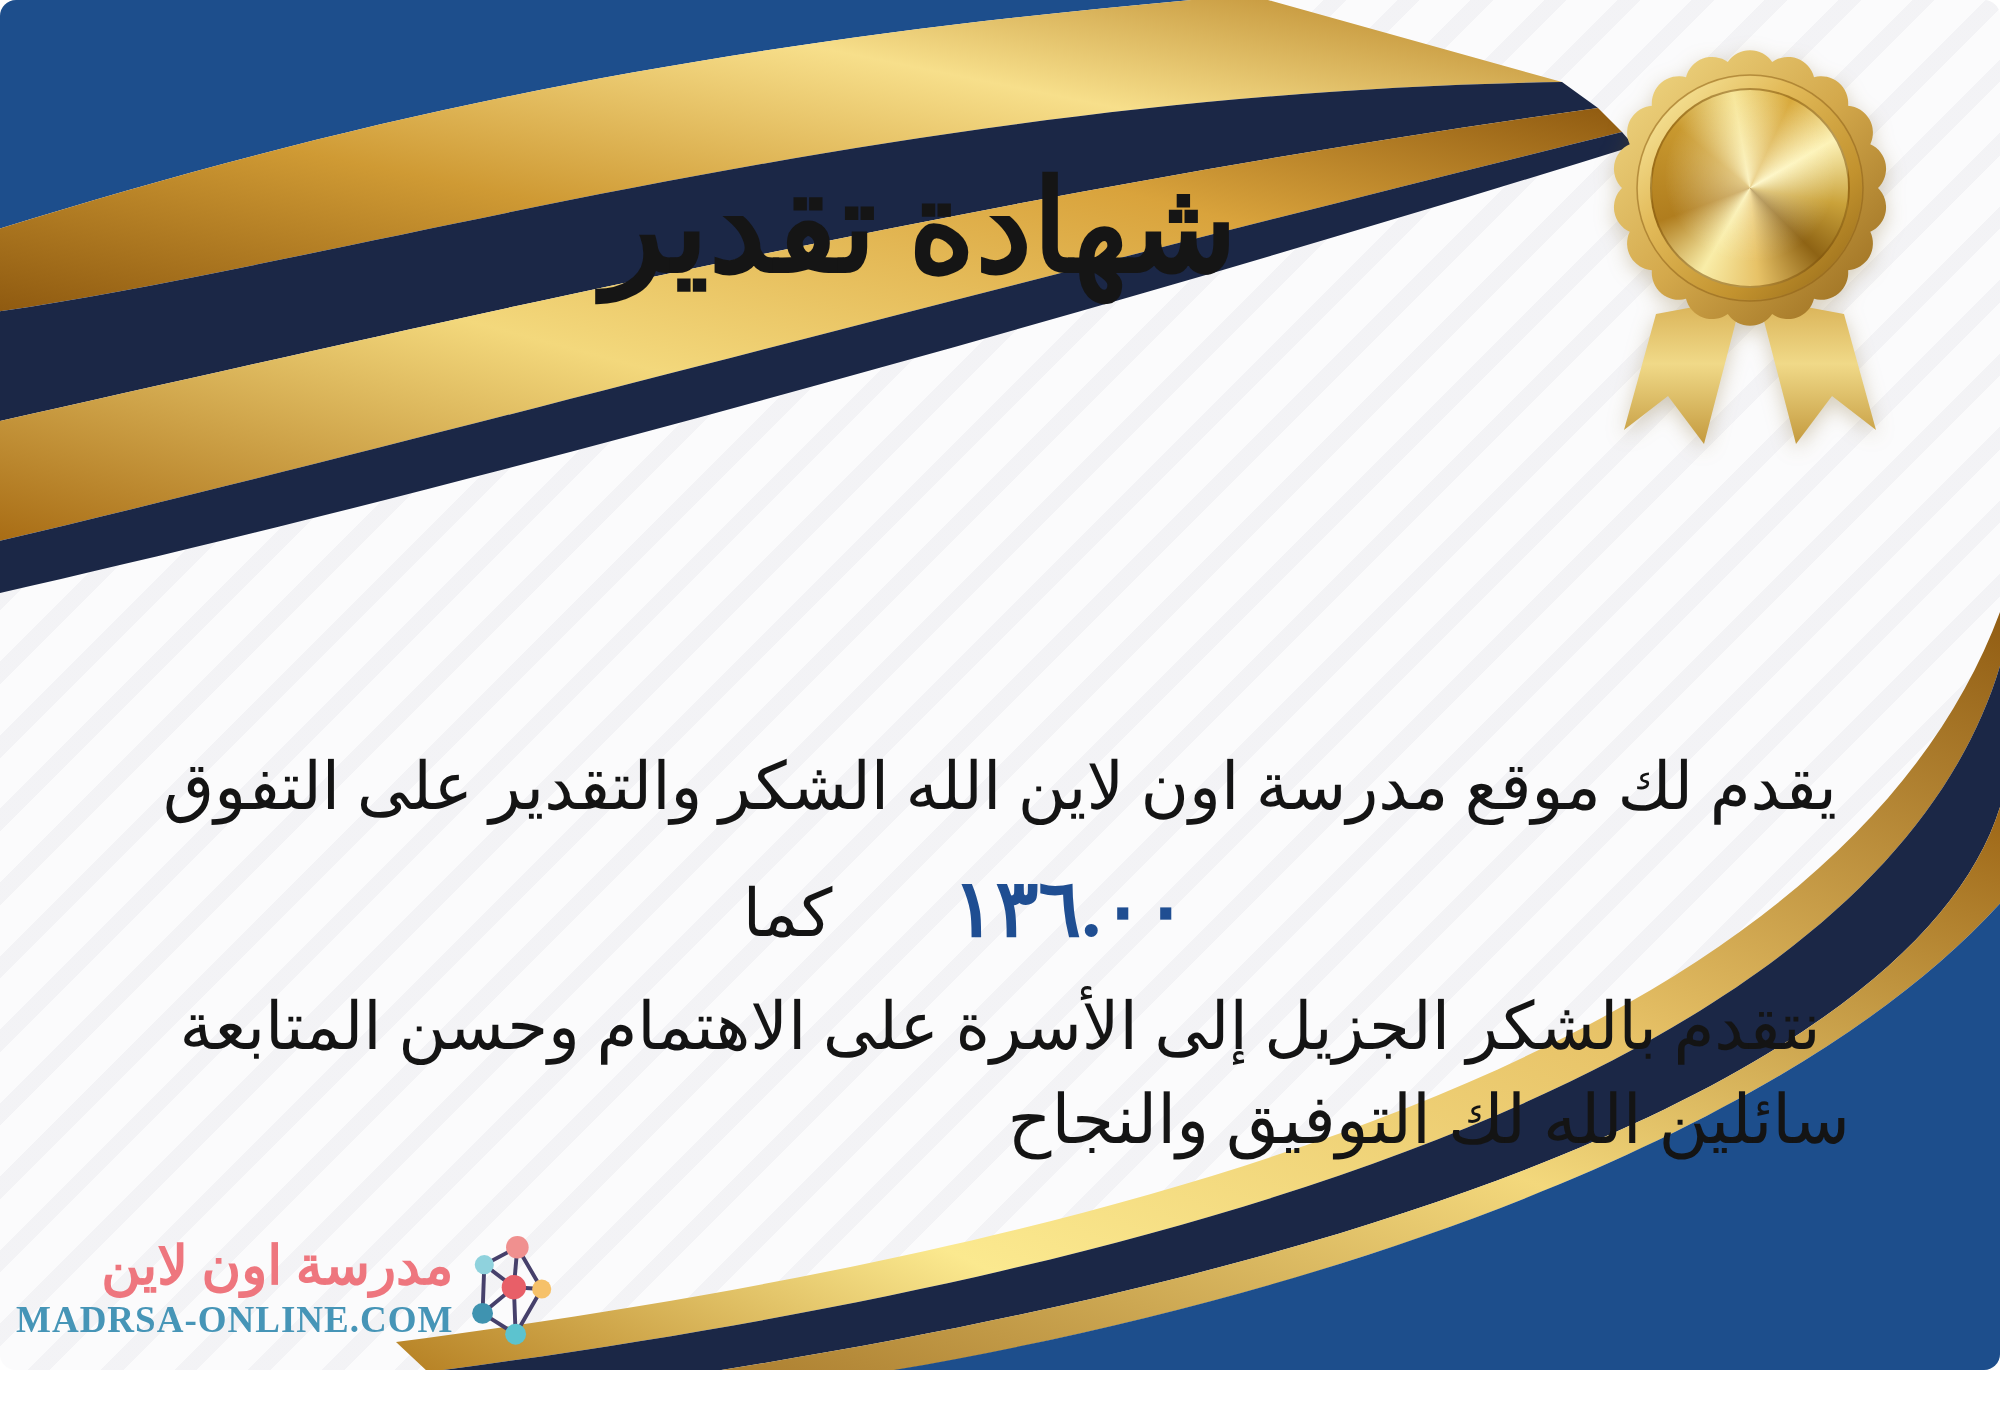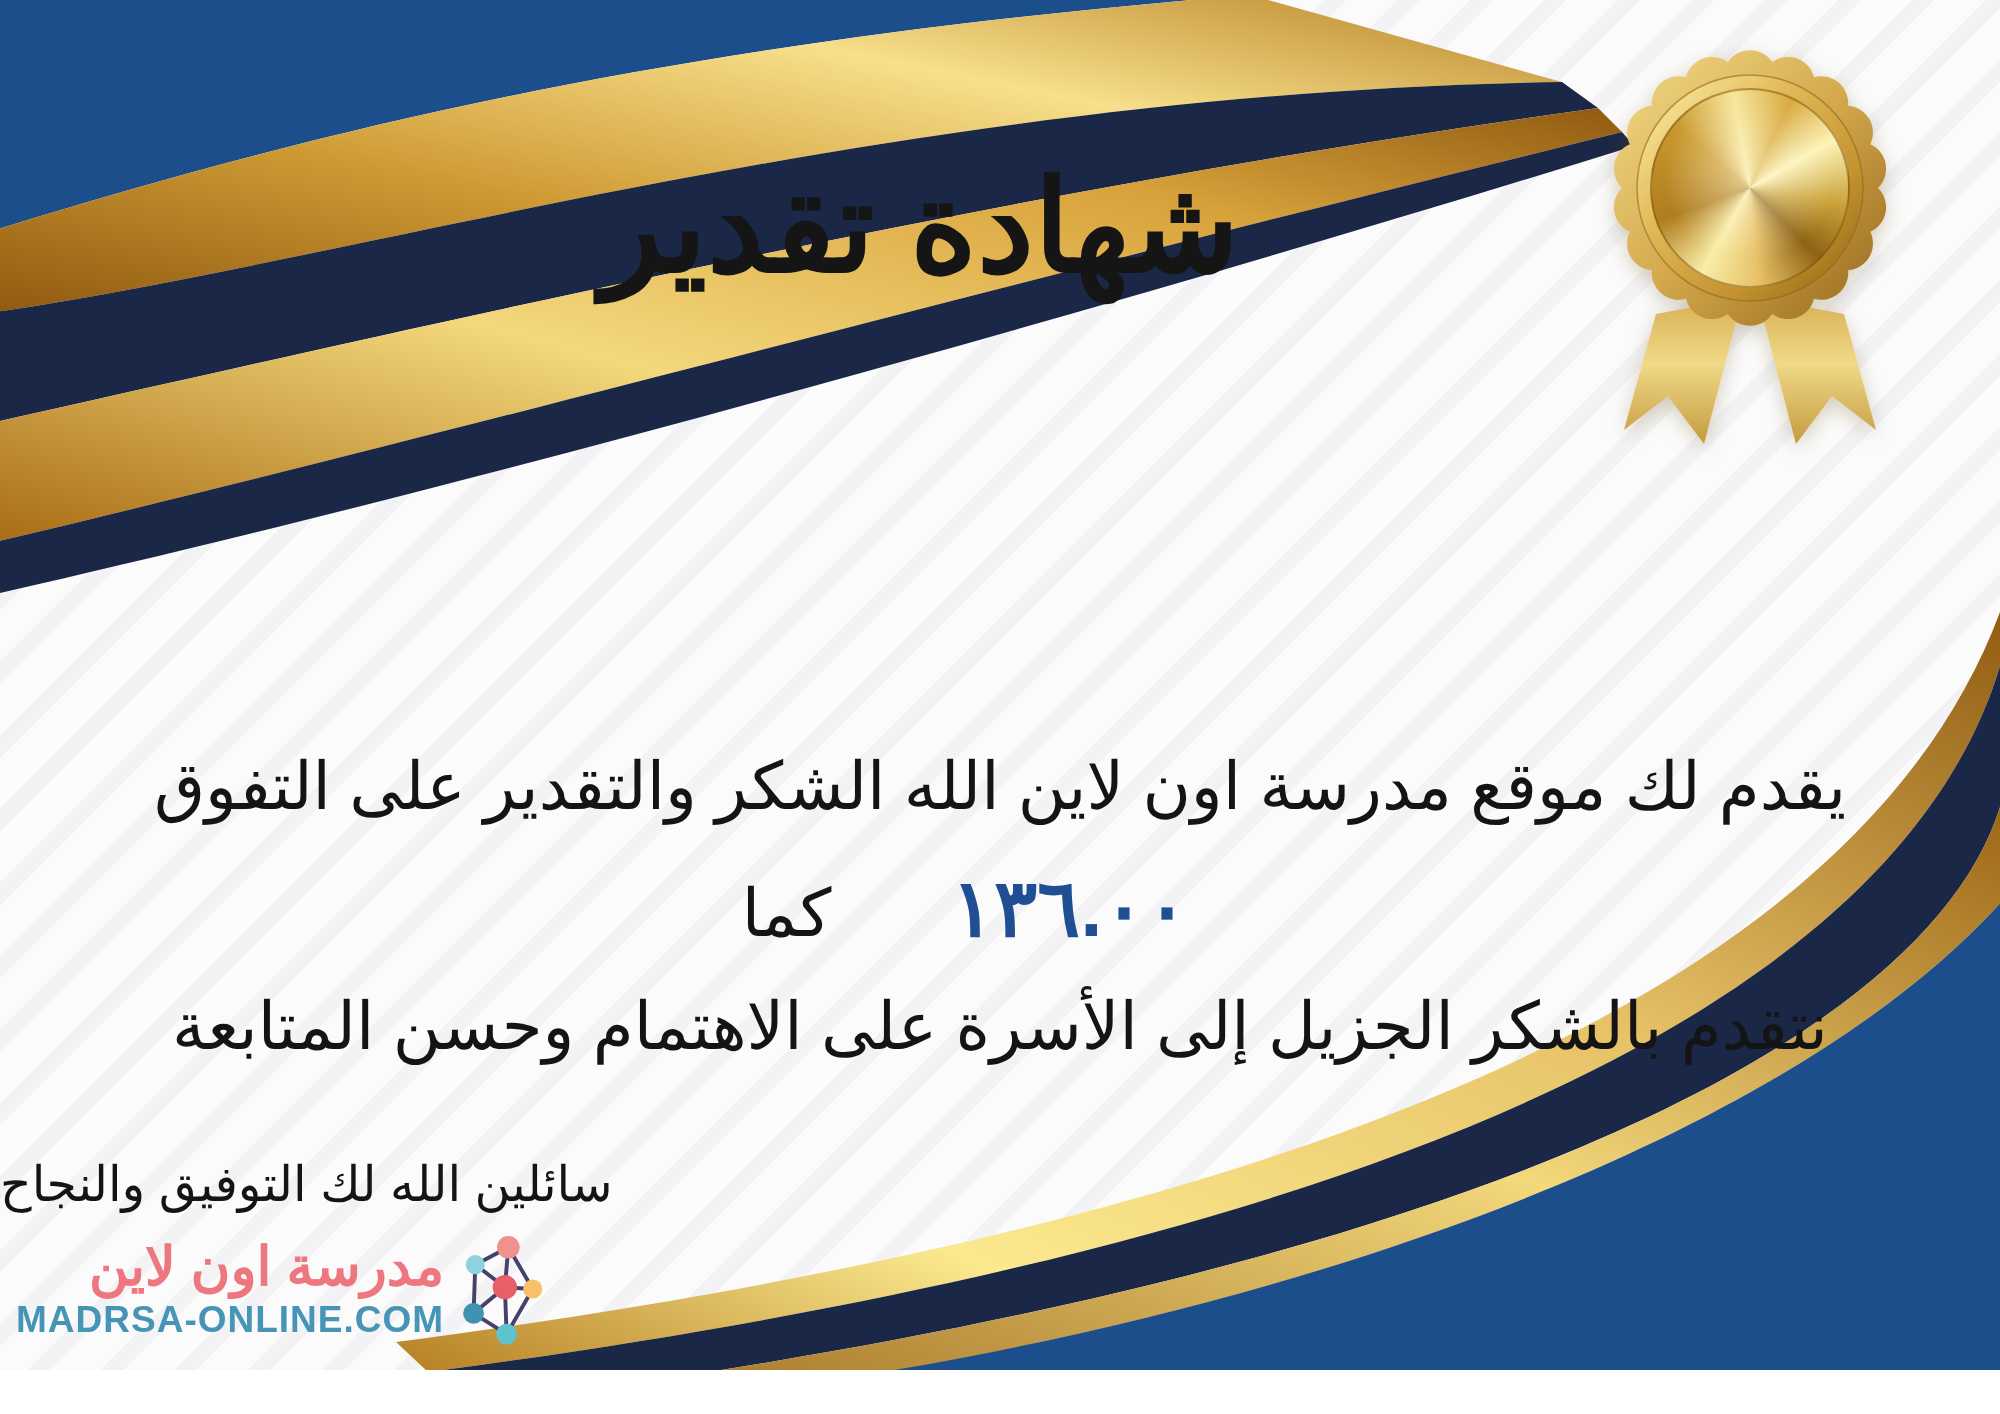--- a/index.html
+++ b/index.html
@@ -1,24 +1,25 @@
 <!DOCTYPE html>
 <html lang="ar"><head>
 <meta charset="utf-8">
 <style>
   html,body{margin:0;padding:0;background:#ffffff;}
   .canvas{
     position:relative;
     width:2000px;height:1370px;
     overflow:hidden;
-    font-family:Liberation Sans, sans-serif;
+    font-family:Liberation Serif, serif;
     background-color:#fbfbfc;
     background-image:repeating-linear-gradient(135deg,
       rgba(214,214,222,0.22) 0 16px,
       rgba(255,255,255,0) 16px 52px);
+    border-radius:16px;
   }
   .deco{position:absolute;left:0;top:0;width:2000px;height:1414px;z-index:0;pointer-events:none;}
   .txt{position:absolute;z-index:3;direction:rtl;white-space:nowrap;}
   .title{
     top:152px;left:0;width:1840px;text-align:center;
     font-size:128px;font-weight:bold;color:#151515;letter-spacing:-1px;
   }
   .name{
     top:498px;left:0;width:2000px;text-align:center;
     font-size:110px;font-weight:bold;color:#1f4e92;
@@ -28,22 +29,22 @@
     font-size:66px;font-weight:normal;color:#141414;
   }
   .b1{top:748px;}
   .b2{top:862px;display:flex;justify-content:center;align-items:baseline;}
   .b3{top:988px;}
   .score{
     font-size:80px;font-weight:bold;color:#1f4e92;
     margin:0 70px 0 120px;
   }
   .closing{
-    top:1156px;left:0;width:1850px;text-align:left;
-    font-size:49px;color:#141414;
+    top:1080px;left:0;width:1850px;text-align:right;
+    font-size:68px;color:#141414;
   }
   .medal{position:absolute;left:1600px;top:48px;width:300px;height:430px;z-index:2;}
   .medal svg{filter:drop-shadow(0 6px 10px rgba(120,90,20,.28));}
   .medal-face{
     position:absolute;left:50px;top:40px;width:200px;height:200px;border-radius:50%;
     border:2px solid rgba(130,85,15,.55);box-sizing:border-box;
     background:
       radial-gradient(circle at 50% 44%, rgba(255,252,225,.55) 0%, rgba(255,252,225,0) 58%),
       conic-gradient(from -50deg at 50% 50%,
         #c9992f 0deg,#f7e69a 40deg,#d8a93c 75deg,#fdf3b8 110deg,

